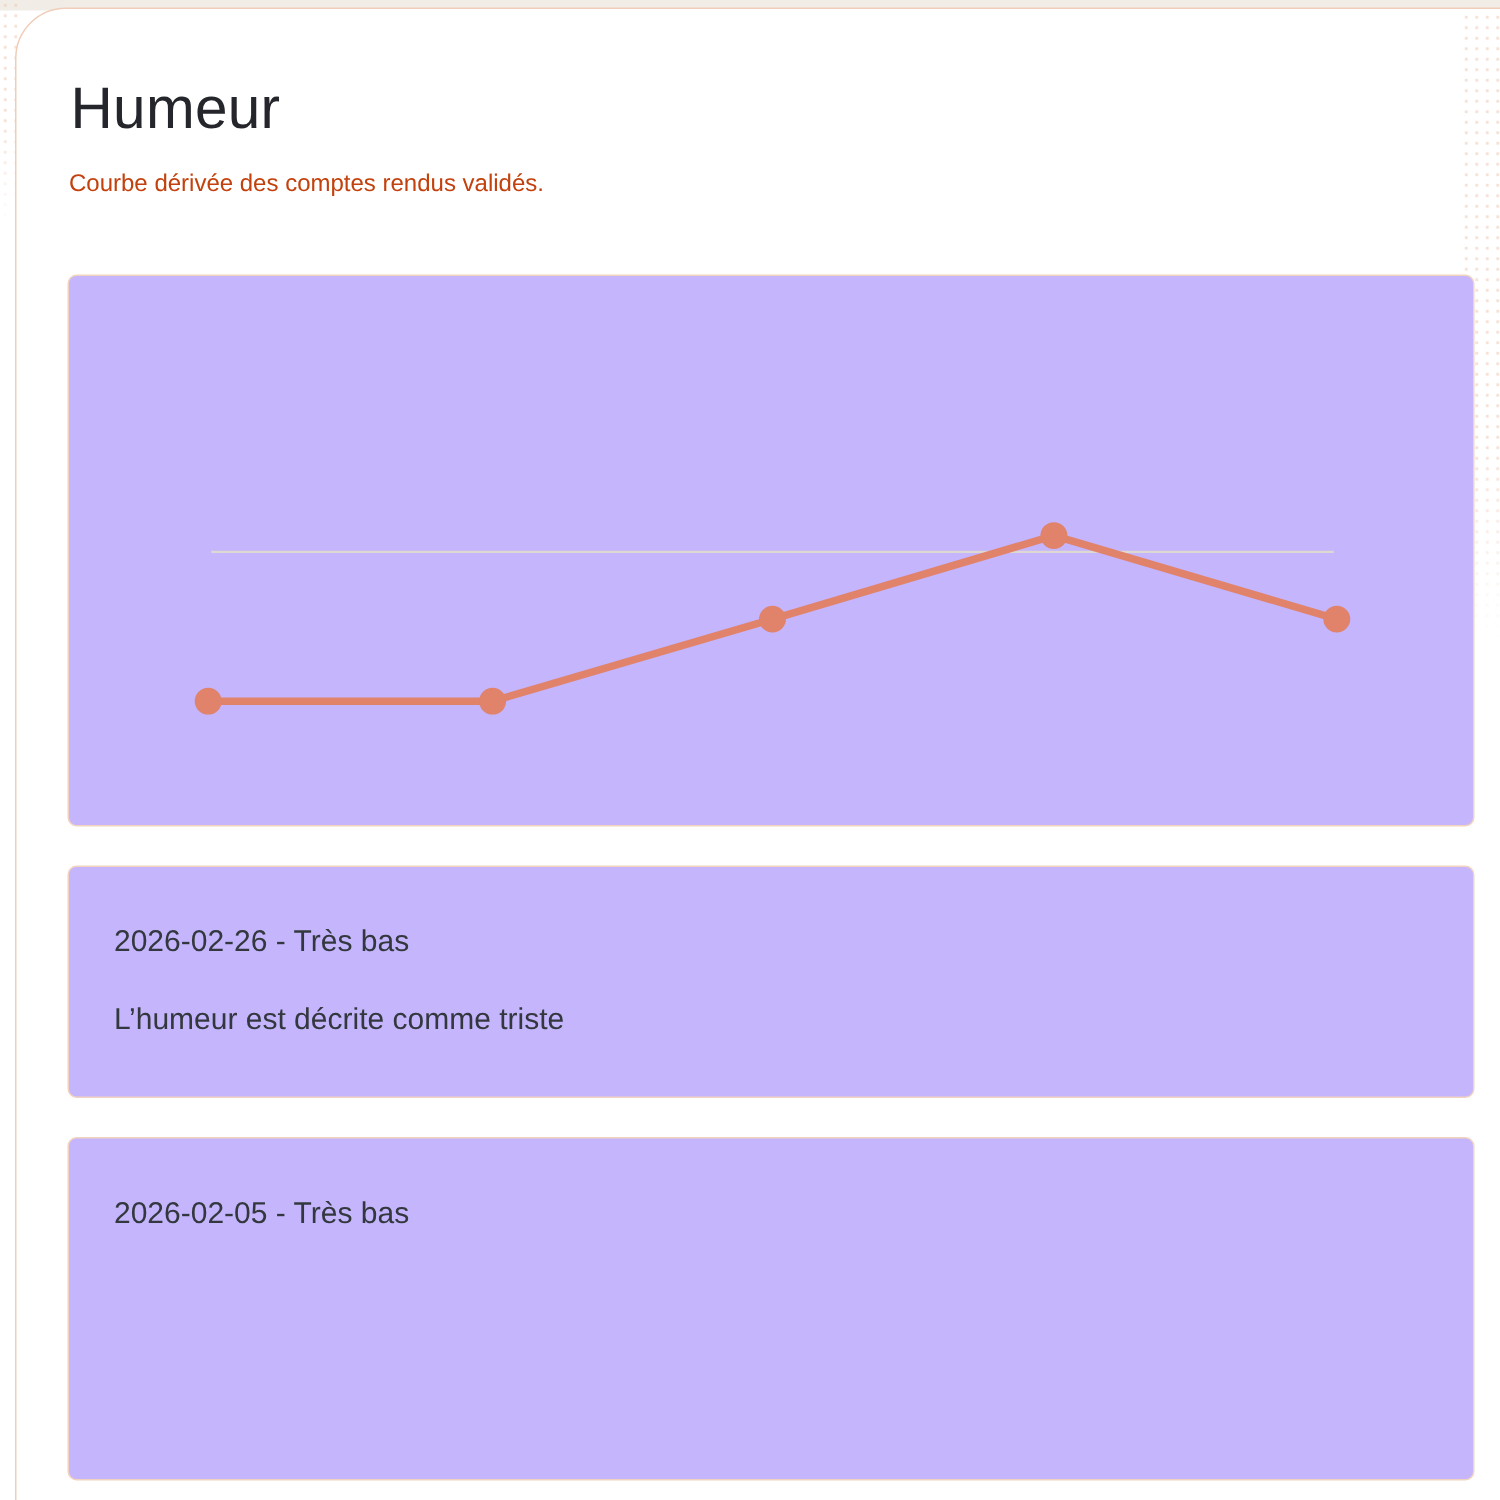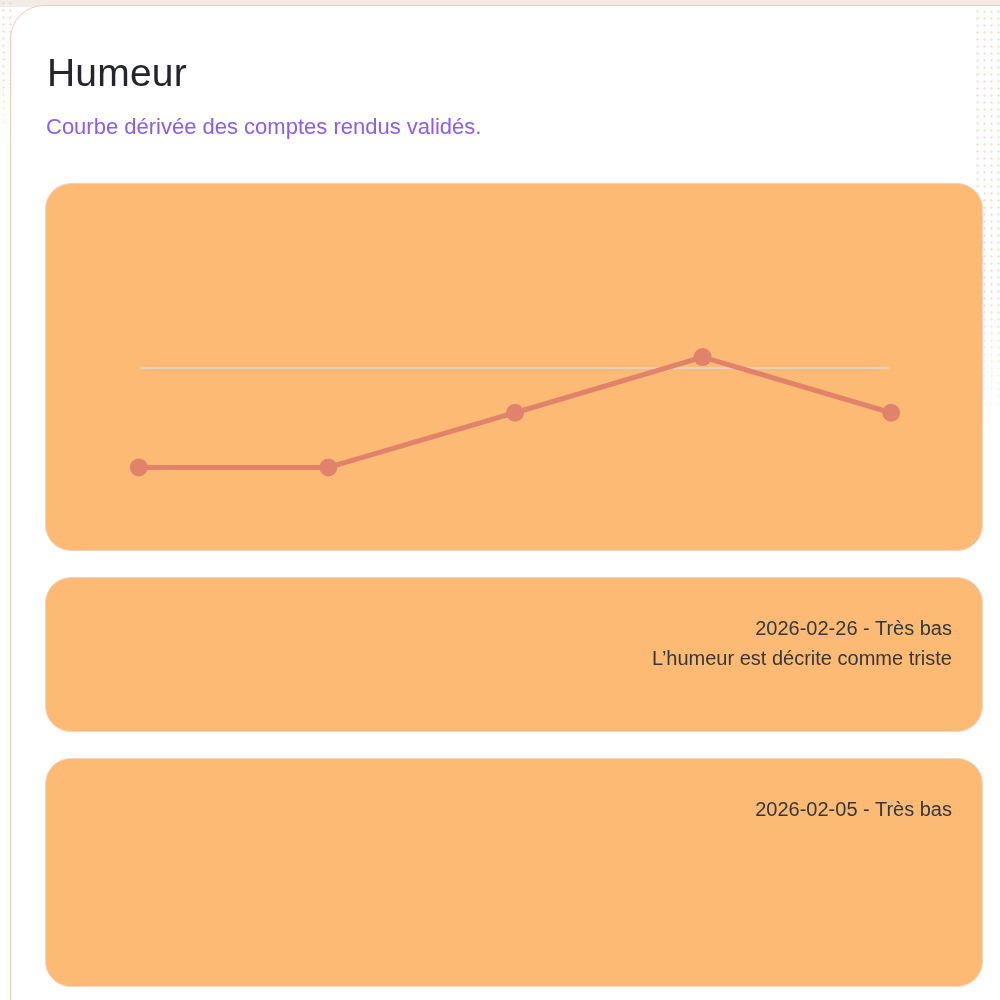--- a/index.html
+++ b/index.html
@@ -51,39 +51,39 @@
 
   .content { position:absolute; left:0; top:0; width:1000px; height:716px; z-index:3; }
 
   .page-title {
     position:absolute; left:47px; top:50px;
     font-size:39px; font-weight:500; line-height:1.2;
     color:#24262b; letter-spacing:.2px;
   }
   .page-subtitle {
     position:absolute; left:46px; top:114px;
-    font-size:22px; font-weight:400; color:#8b5cf6;
+    font-size:16px; font-weight:400; color:#c2410c;
   }
 
   .card {
     position:absolute; left:45px; width:938px;
-    background:#fdba74;
+    background:#c4b5fd;
     border:1px solid #f2d3bf;
-    border-radius:26px;
-    text-align:right;
+    border-radius:6px;
   }
   .chart-card { top:183px; height:368px; overflow:hidden; }
   .chart-card svg { display:block; width:100%; height:100%; }
 
   .entry-card { padding:38px 30px 0 30px; }
   .entry-card-1 { top:577px; height:155px; }
   .entry-card-2 { top:758px; height:229px; }
 
   .entry-date { font-size:20px; line-height:24px; color:#33383f; }
   .entry-text {
+    margin-top:22px;
     font-size:20px; line-height:37px; color:#33383f;
     max-width:880px;
   }
 </style>
 </head>
 <body>
 
 <div class="top-strip"></div>
 <div class="panel"></div>
 <div class="dots dots-left"></div>

